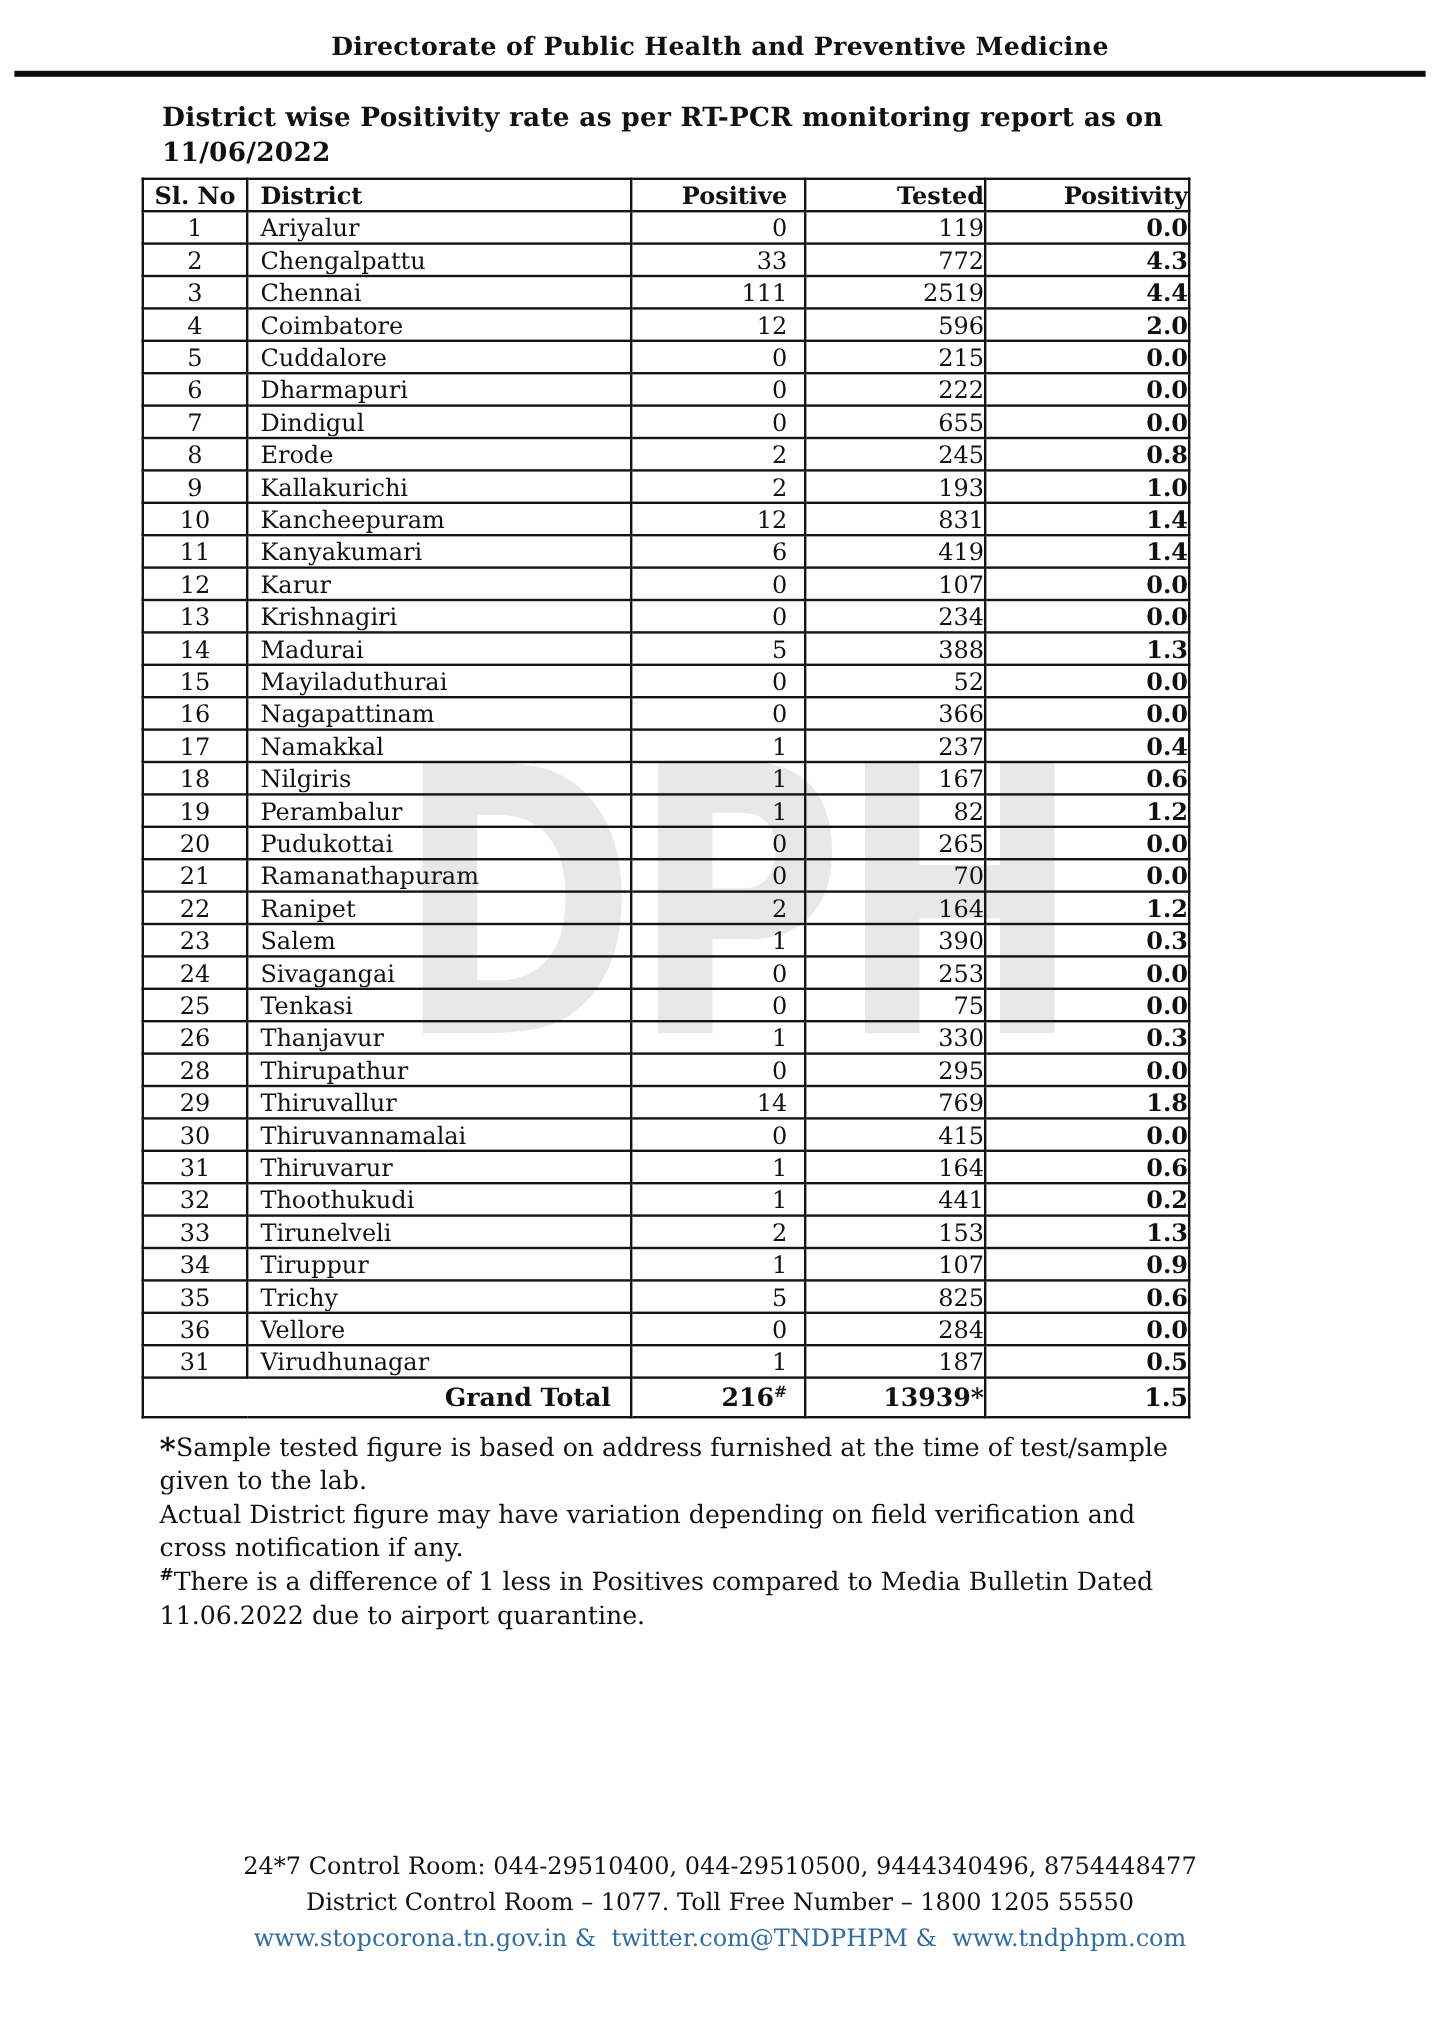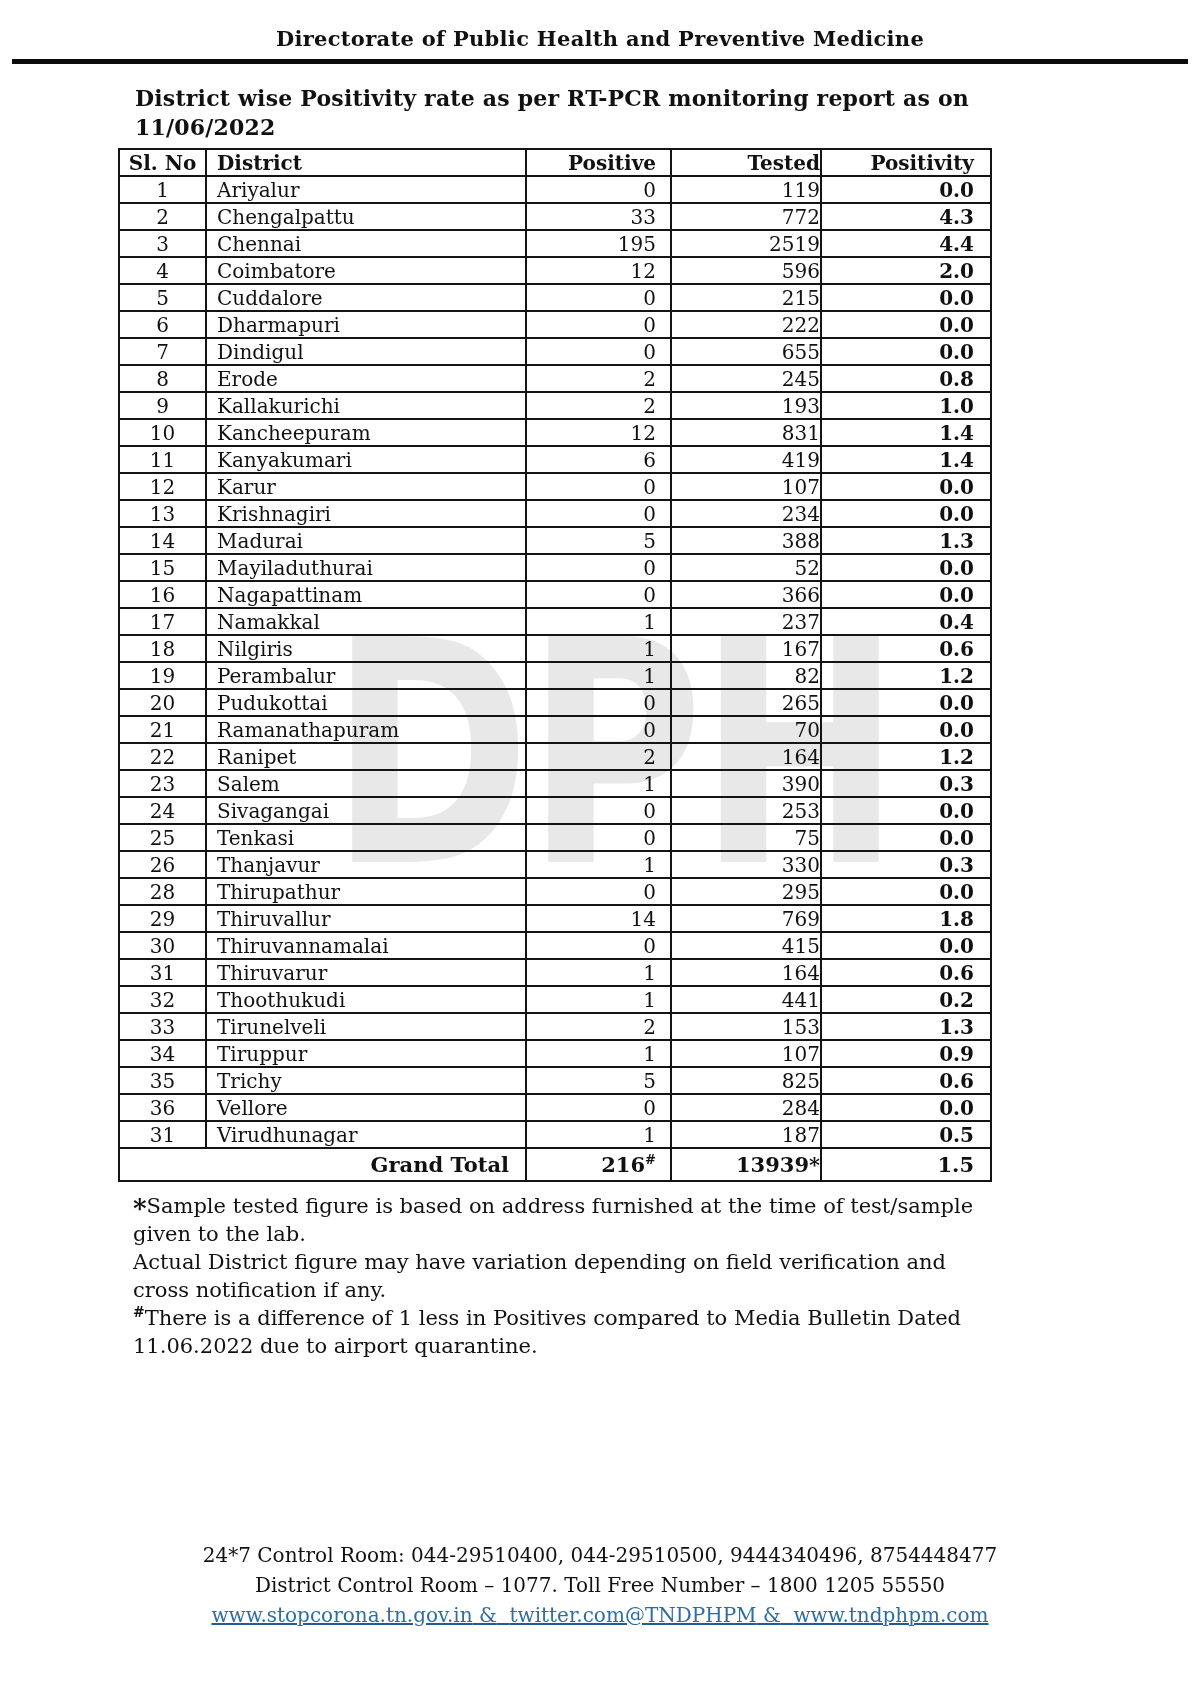--- a/index.html
+++ b/index.html
@@ -58,21 +58,21 @@
     height:25px;
     overflow:hidden;
     white-space:nowrap;
     background:transparent;
   }
   th { font-weight:bold; font-size:20px; }
   .c-sl      { text-align:center; }
   .c-dist    { text-align:left;  padding-left:10px; }
   .c-pos     { text-align:right; padding-right:14px; }
   .c-test    { text-align:right; }
-  .c-rate    { text-align:right; padding-right:16px; font-weight:bold; }
+  .c-rate    { text-align:right; font-weight:bold; }
   th.c-dist  { padding-left:10px;margin-left:40px; }
   tr.gt-row td { height:31px; font-weight:bold; font-size:21px; }
   .gt-label { text-align:right; padding-right:16px; }
   .gt-pos sup { font-size:13px; font-weight:bold; }
   .footnotes {
     position:relative; z-index:1;
     margin:10px 0 0 133px;
     width:855px;
     font-size:21px;
     line-height:28px;
@@ -93,21 +93,20 @@
   .footer {
     position:absolute;
     left:0; right:0; top:1540px;
     text-align:center;
     font-size:20px;
     line-height:1.5;
     z-index:1;
   }
   .footer-links-line {
     color:#2E6DA4;
-    text-decoration:underline;
     text-decoration-color:#1F5C99;
   }
   .footer-link { cursor:pointer; }
 </style>
 </head>
 <body>
 
 <div class="watermark">DPH</div>
 
 <div class="org-title">Directorate of Public Health and Preventive Medicine</div>
@@ -144,21 +143,21 @@
         <tr>
     <td class="c-sl">2</td>
     <td class="c-dist">Chengalpattu</td>
     <td class="c-pos">33</td>
     <td class="c-test">772</td>
     <td class="c-rate">4.3</td>
   </tr>
         <tr>
     <td class="c-sl">3</td>
     <td class="c-dist">Chennai</td>
-    <td class="c-pos">195</td>
+    <td class="c-pos">111</td>
     <td class="c-test">2519</td>
     <td class="c-rate">4.4</td>
   </tr>
         <tr>
     <td class="c-sl">4</td>
     <td class="c-dist">Coimbatore</td>
     <td class="c-pos">12</td>
     <td class="c-test">596</td>
     <td class="c-rate">2.0</td>
   </tr>

